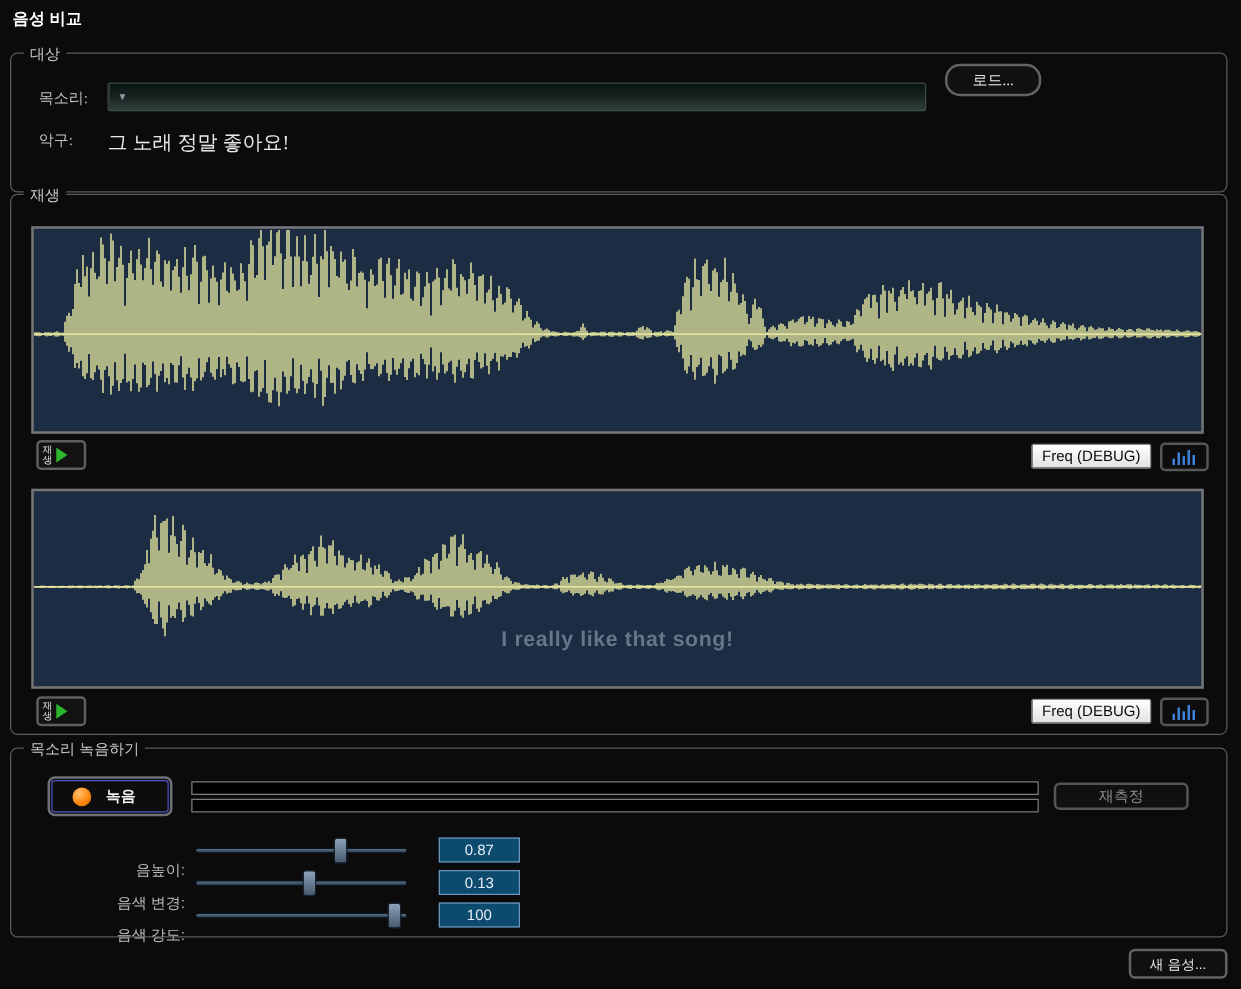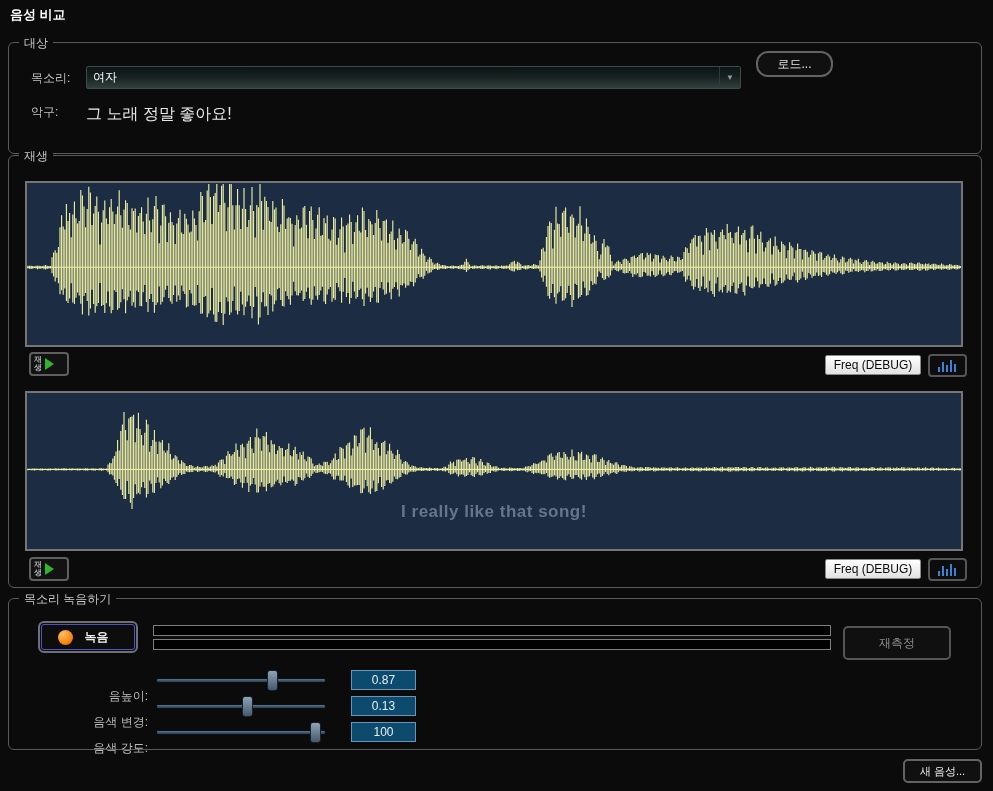--- a/index.html
+++ b/index.html
@@ -98,27 +98,26 @@
     font-size:12px;color:#e6eef8;
   }
 </style>
 </head>
 <body>
 
 <div id="window">
 
   <div class="title">음성 비교</div>
 
-  <div class="group" style="left:8px;top:42px;width:974px;height:112px;">
+  <div class="group" style="left:8px;top:42px;width:974px;height:112px;font-family:Liberation Serif, serif;">
     <div class="legend">대상</div>
 
     <div class="lbl" style="left:22px;top:27px;">목소리:</div>
 
     <div class="dropdown" style="left:77px;top:23px;width:655px;height:23px;">
-      <span class="dd-text">여자</span>
       <span class="dd-arrow">▼</span>
     </div>
 
     <div class="btn" style="left:747px;top:8px;width:77px;height:26px;border-radius:12px;">로드...</div>
 
     <div class="lbl" style="left:22px;top:61px;">악구:</div>
     <div class="val-text" style="left:77px;top:61px;">그 노래 정말 좋아요!</div>
   </div>
 
   <div class="group" style="left:8px;top:155px;width:974px;height:433px;">
@@ -180,21 +179,21 @@
     <div class="record-btn" style="left:29px;top:22px;width:100px;height:32px;">
       <div class="record-inner">
         <span class="record-dot"></span>
         <span class="record-text">녹음</span>
       </div>
     </div>
 
     <div class="meter" style="left:144px;top:26px;width:678px;"></div>
     <div class="meter" style="left:144px;top:40px;width:678px;"></div>
 
-    <div class="btn disabled" style="left:834px;top:27px;width:108px;height:34px;">재측정</div>
+    <div class="btn disabled" style="left:834px;top:27px;width:108px;height:22px;">재측정</div>
 
     <div class="slider-row" style="top:71px;">
       <span class="slider-label">음높이:</span>
       <div class="slider-track"></div>
       <div class="slider-handle" style="left: 258px;"></div>
       <div class="slider-value">0.87</div>
     </div>
     <div class="slider-row" style="top:97px;">
       <span class="slider-label">음색 변경:</span>
       <div class="slider-track"></div>

